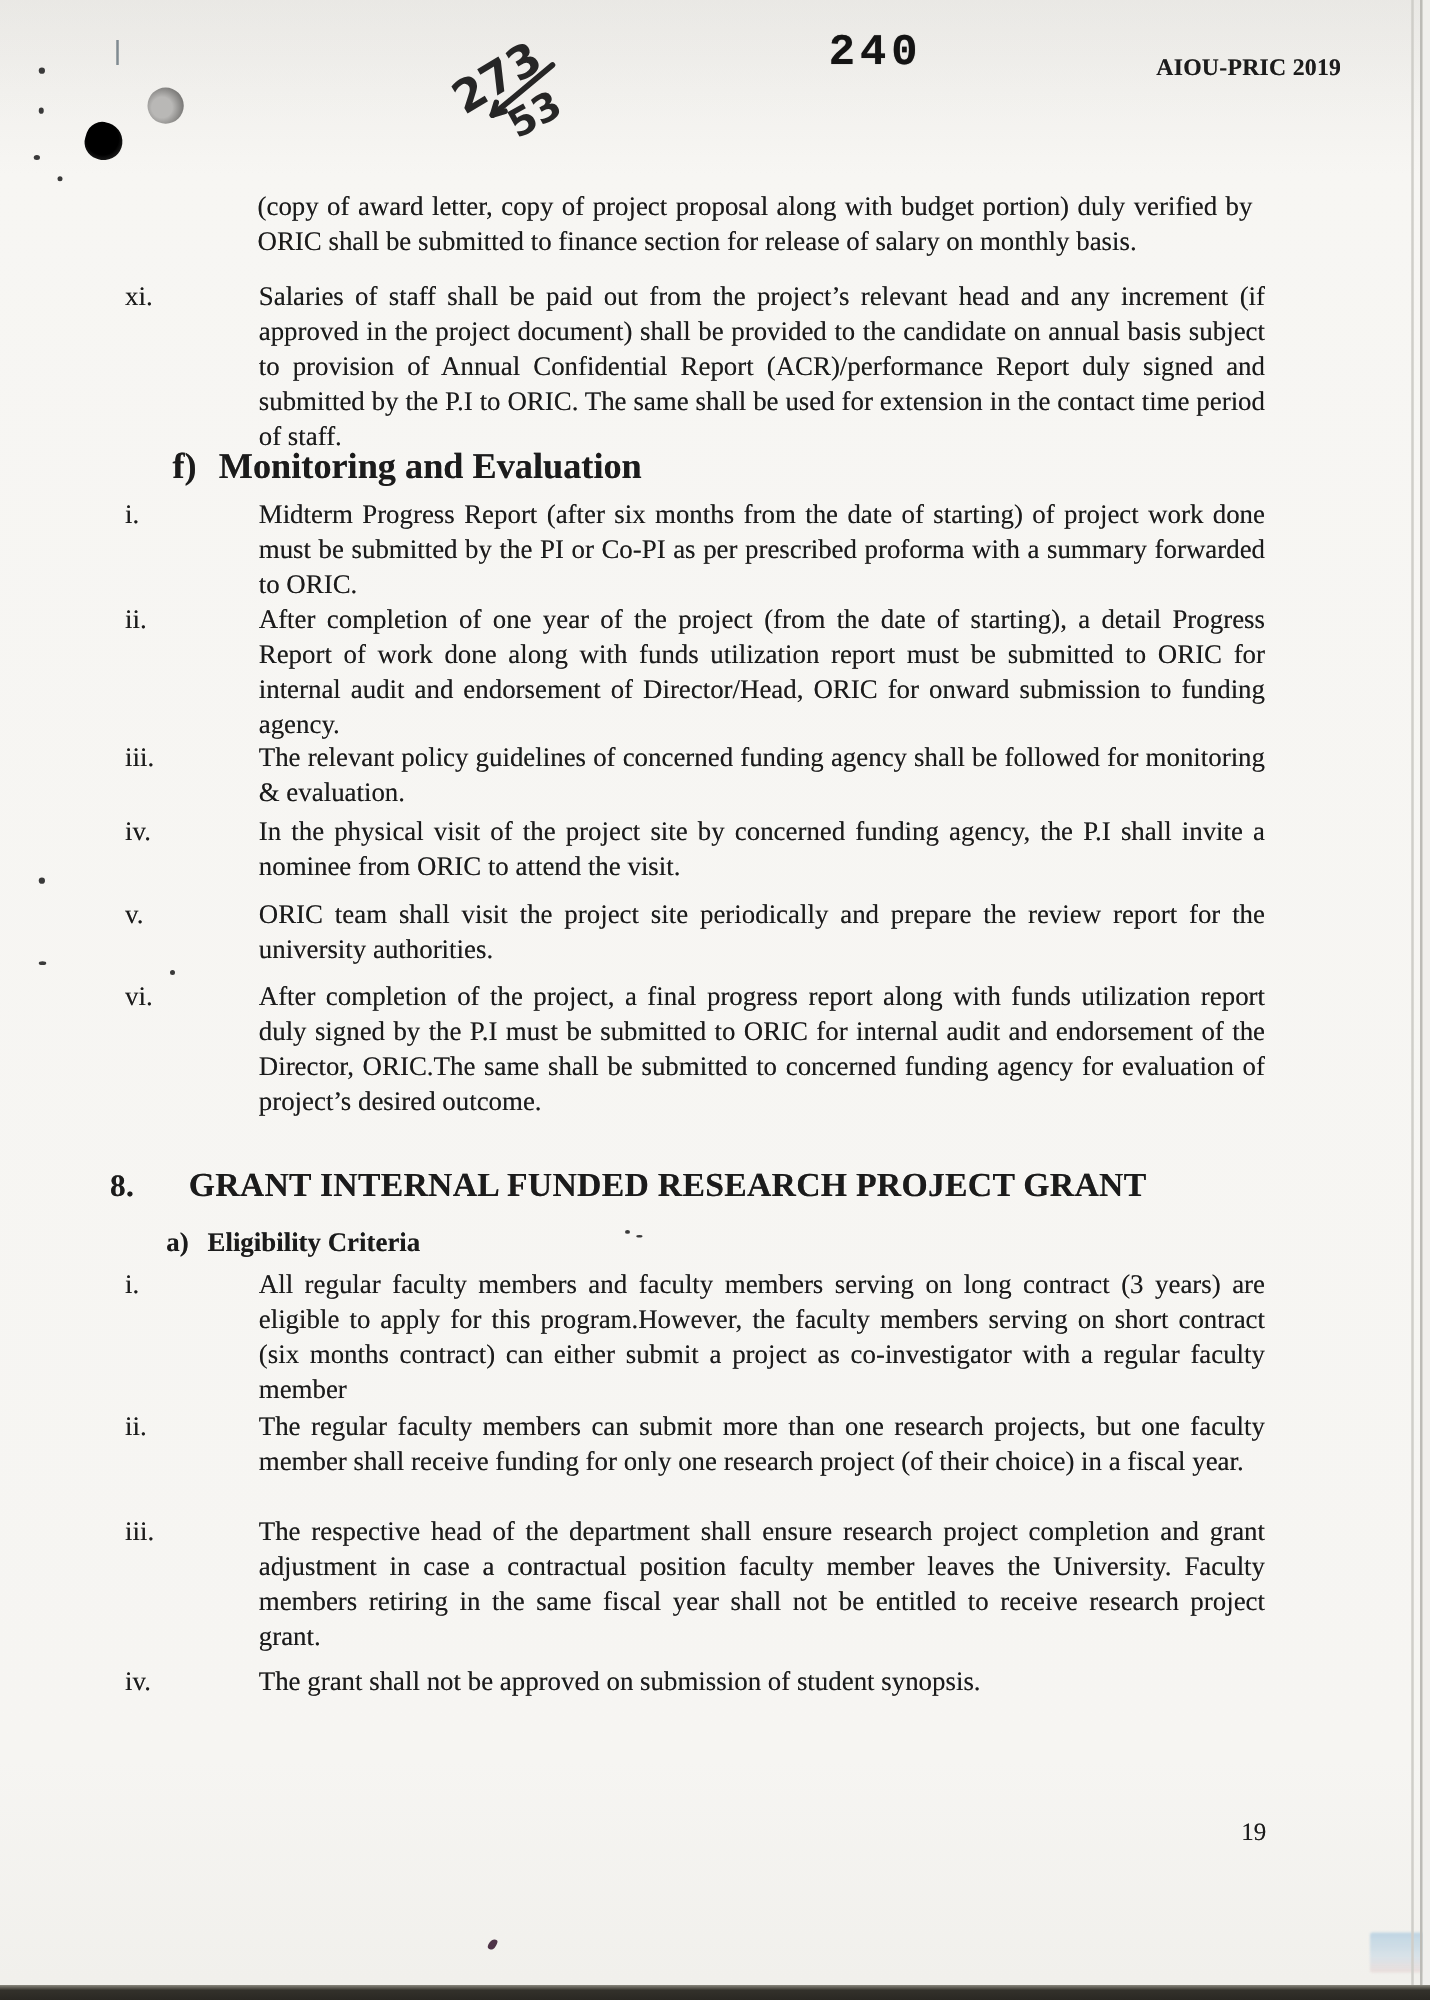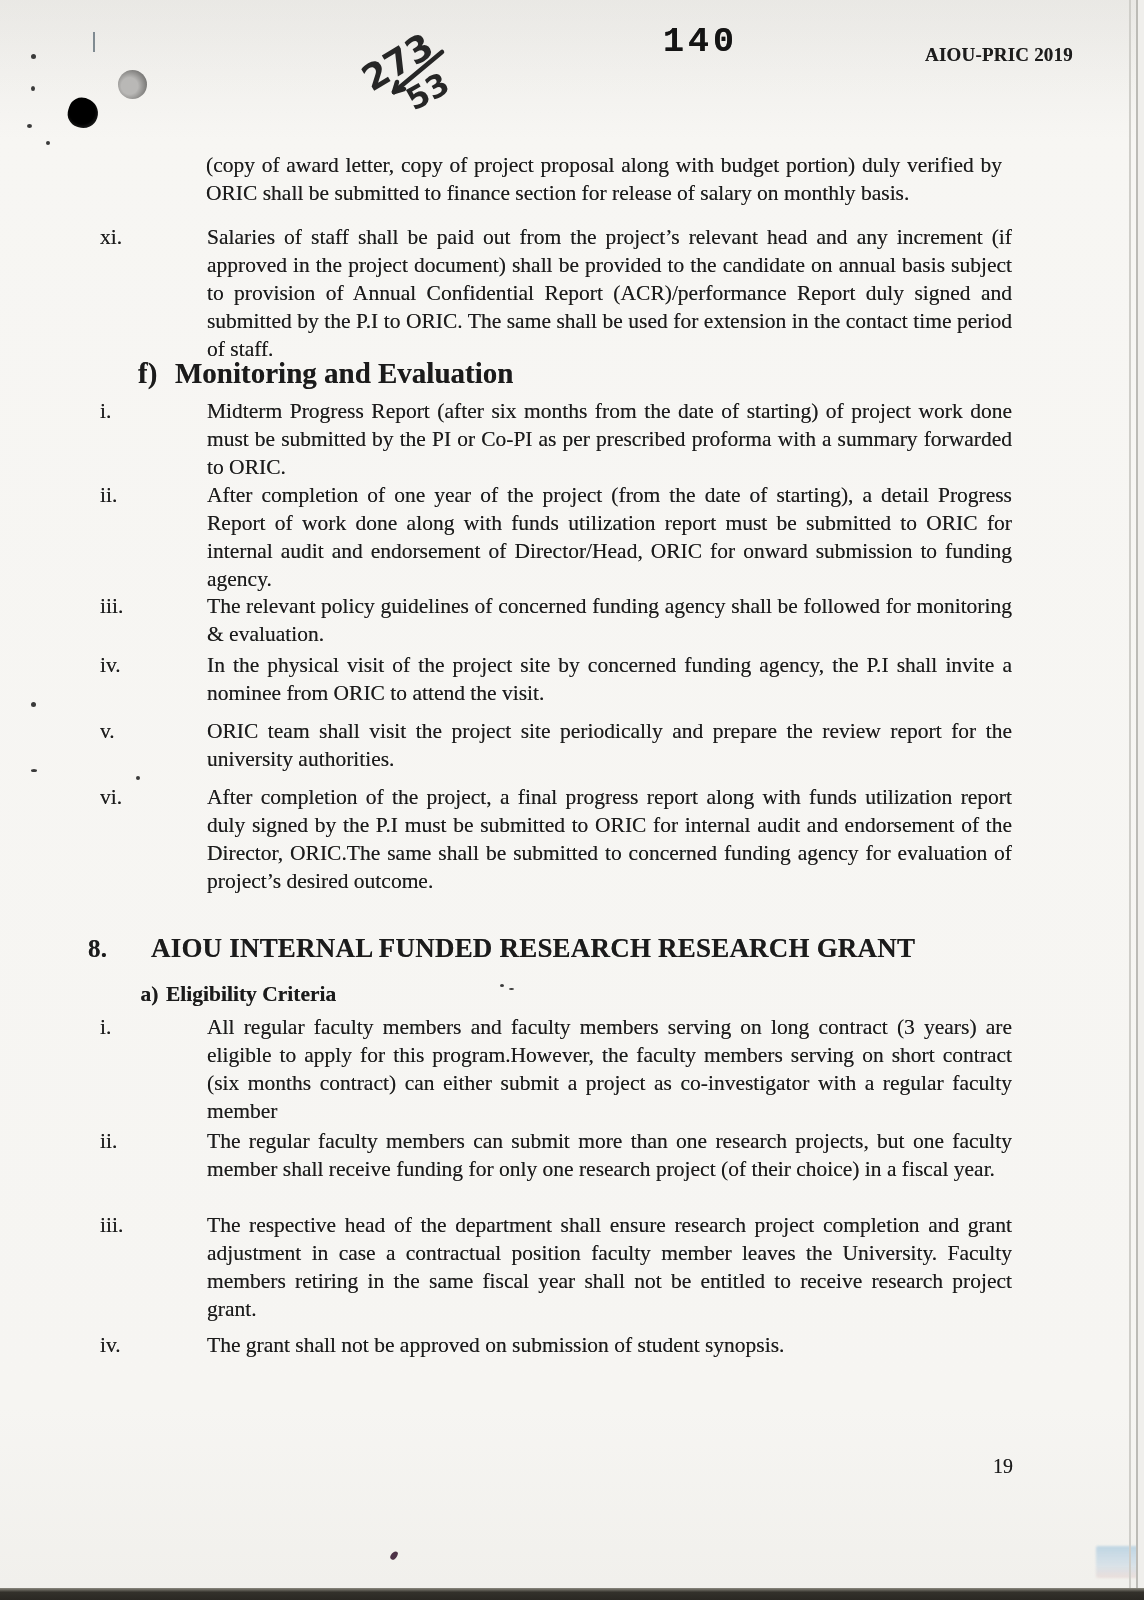--- a/index.html
+++ b/index.html
@@ -39,21 +39,21 @@
     position:absolute;left:206px;width:796px;text-align:justify;
   }
   .li{position:absolute;left:100px;width:912px;display:flex;}
   .li .num{flex:0 0 82px;text-align:left;}
   .li .txt{flex:1 1 auto;margin-left:25px;text-align:justify;}
   .li.tight .txt{}
   .hF{position:absolute;left:138px;font-weight:bold;font-size:29px;}
   .hF .lbl{display:inline-block;width:37px;}
   .h8{position:absolute;left:88px;font-weight:bold;font-size:27px;letter-spacing:.2px;}
   .h8 .lbl{display:inline-block;width:63px;font-size:25px;}
-  .hA{position:absolute;left:133px;font-weight:bold;font-size:21.5px;text-align:center;}
+  .hA{position:absolute;left:133px;font-weight:bold;font-size:21.5px;}
   .hA .lbl{display:inline-block;width:33px;}
   .pageno{position:absolute;left:993px;top:1452px;font-size:20px;}
   
   .blob-black{
     position:absolute;left:68px;top:98px;width:30px;height:30px;
     background:radial-gradient(circle at 45% 45%,#000 55%,#1c1c1c 75%,rgba(20,20,20,.25) 95%,transparent);
     border-radius:46% 54% 52% 48%;transform:rotate(18deg);
   }
   .blob-gray{
     position:absolute;left:118px;top:70px;width:29px;height:29px;
@@ -78,21 +78,21 @@
     position:absolute;left:0;top:1588px;width:1144px;height:12px;
     background:linear-gradient(180deg,#8b897f 0%,#33312b 35%,#2a2823 100%);
   }
 </style>
 </head>
 <body>
 
 <div class="page">
   <div class="shade-top"></div>
 
-  <div class="stamp">140</div>
+  <div class="stamp">240</div>
   <div class="hdr-right">AIOU-PRIC 2019</div>
 
   <svg class="handwriting" width="180" height="110" viewBox="0 0 180 110">
     <g fill="#262626" font-family="DejaVu Sans, sans-serif" font-weight="bold">
       <text x="30" y="58" font-size="36" transform="rotate(-31 65 45)">273</text>
       <text x="78" y="86" font-size="31" transform="rotate(-29 95 78)">53</text>
     </g>
     <g stroke="#262626" stroke-width="4.5" stroke-linecap="round">
       <line x1="64" y1="74" x2="112" y2="34"></line>
       <line x1="64" y1="74" x2="74" y2="71"></line>
@@ -130,21 +130,21 @@
   <div class="li" style="top:717px">
     <span class="num">v.</span>
     <div class="txt">ORIC team shall visit the project site periodically and prepare the review report for the university authorities.</div>
   </div>
   <div class="li" style="top:783px">
     <span class="num">vi.</span>
     <div class="txt">After completion of the project, a final progress report along with funds utilization report duly signed by the P.I must be submitted to ORIC for internal audit and endorsement of the Director, ORIC.The same shall be submitted to concerned funding agency for evaluation of project’s desired outcome.</div>
   </div>
 
   <div class="h8" style="top:934px">
-    <span class="lbl">8.</span><span>AIOU INTERNAL FUNDED RESEARCH RESEARCH GRANT</span>
+    <span class="lbl">8.</span><span>GRANT INTERNAL FUNDED RESEARCH PROJECT GRANT</span>
   </div>
   <div class="hA" style="top:980px">
     <span class="lbl">a)</span><span>Eligibility Criteria</span>
   </div>
 
   <div class="li tight" style="top:1013px">
     <span class="num">i.</span>
     <div class="txt">All regular faculty members and faculty members serving on long contract (3 years) are eligible to apply for this program.However, the faculty members serving on short contract (six months contract) can either submit a project as co-investigator with a regular faculty member</div>
   </div>
   <div class="li tight" style="top:1127px">

